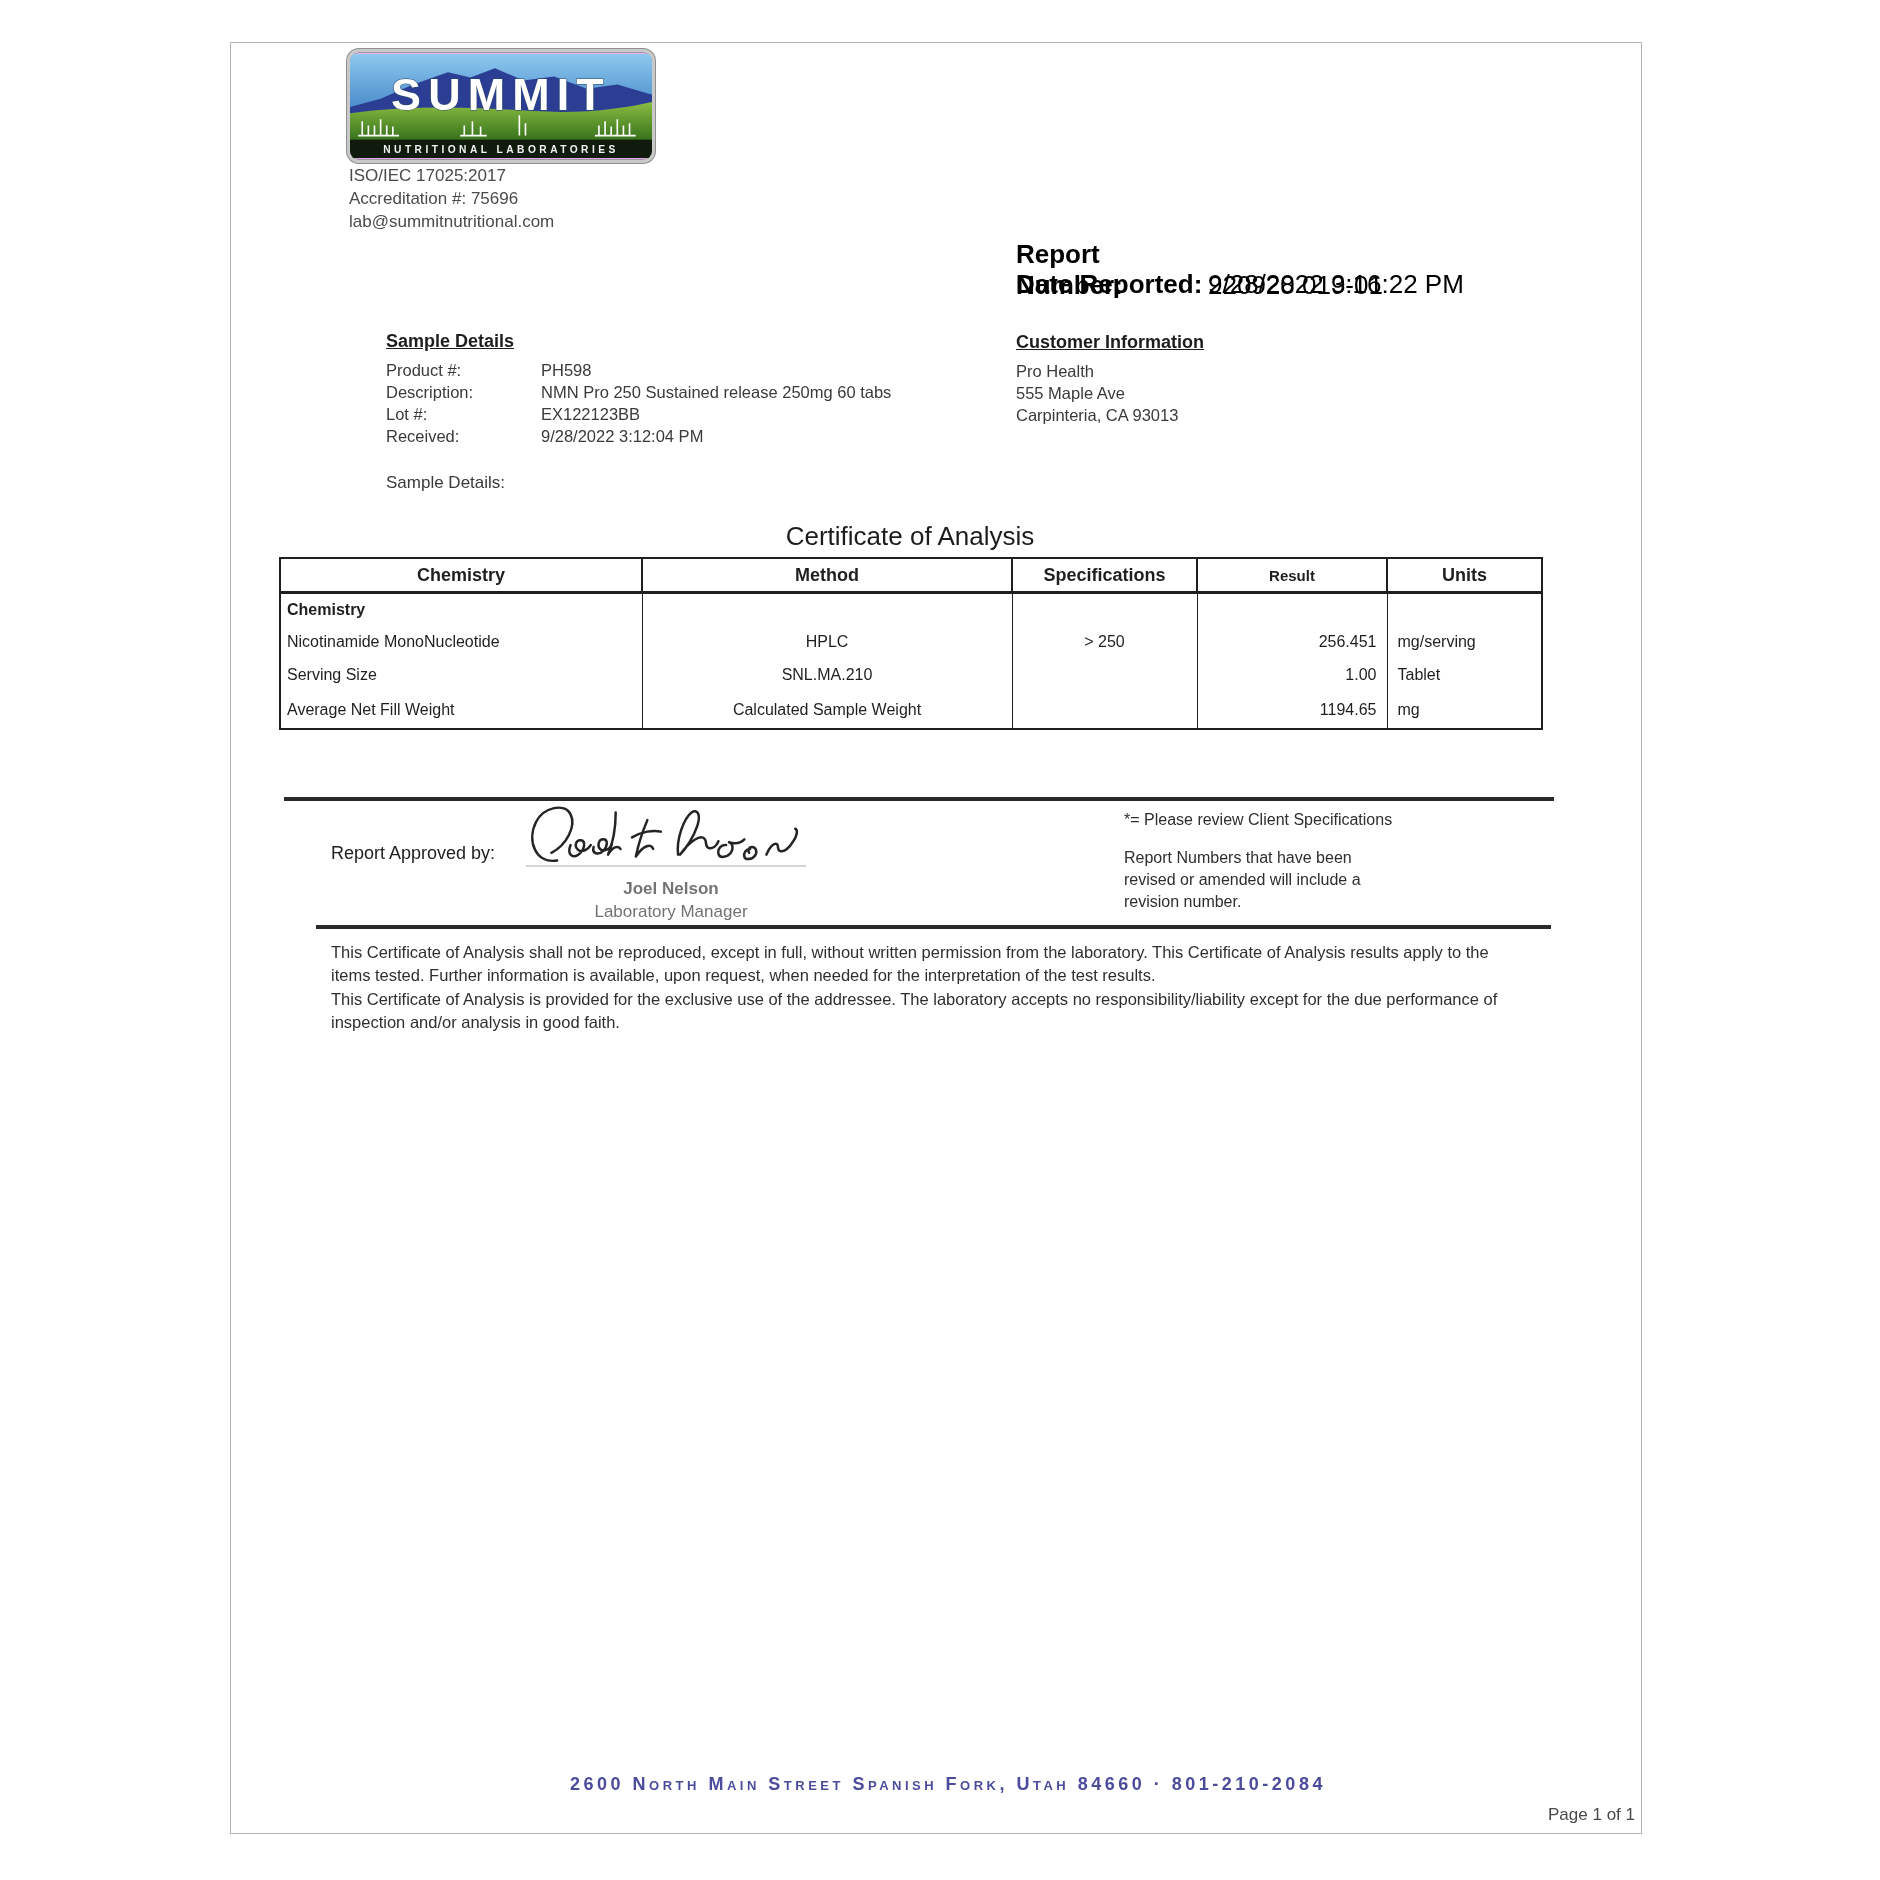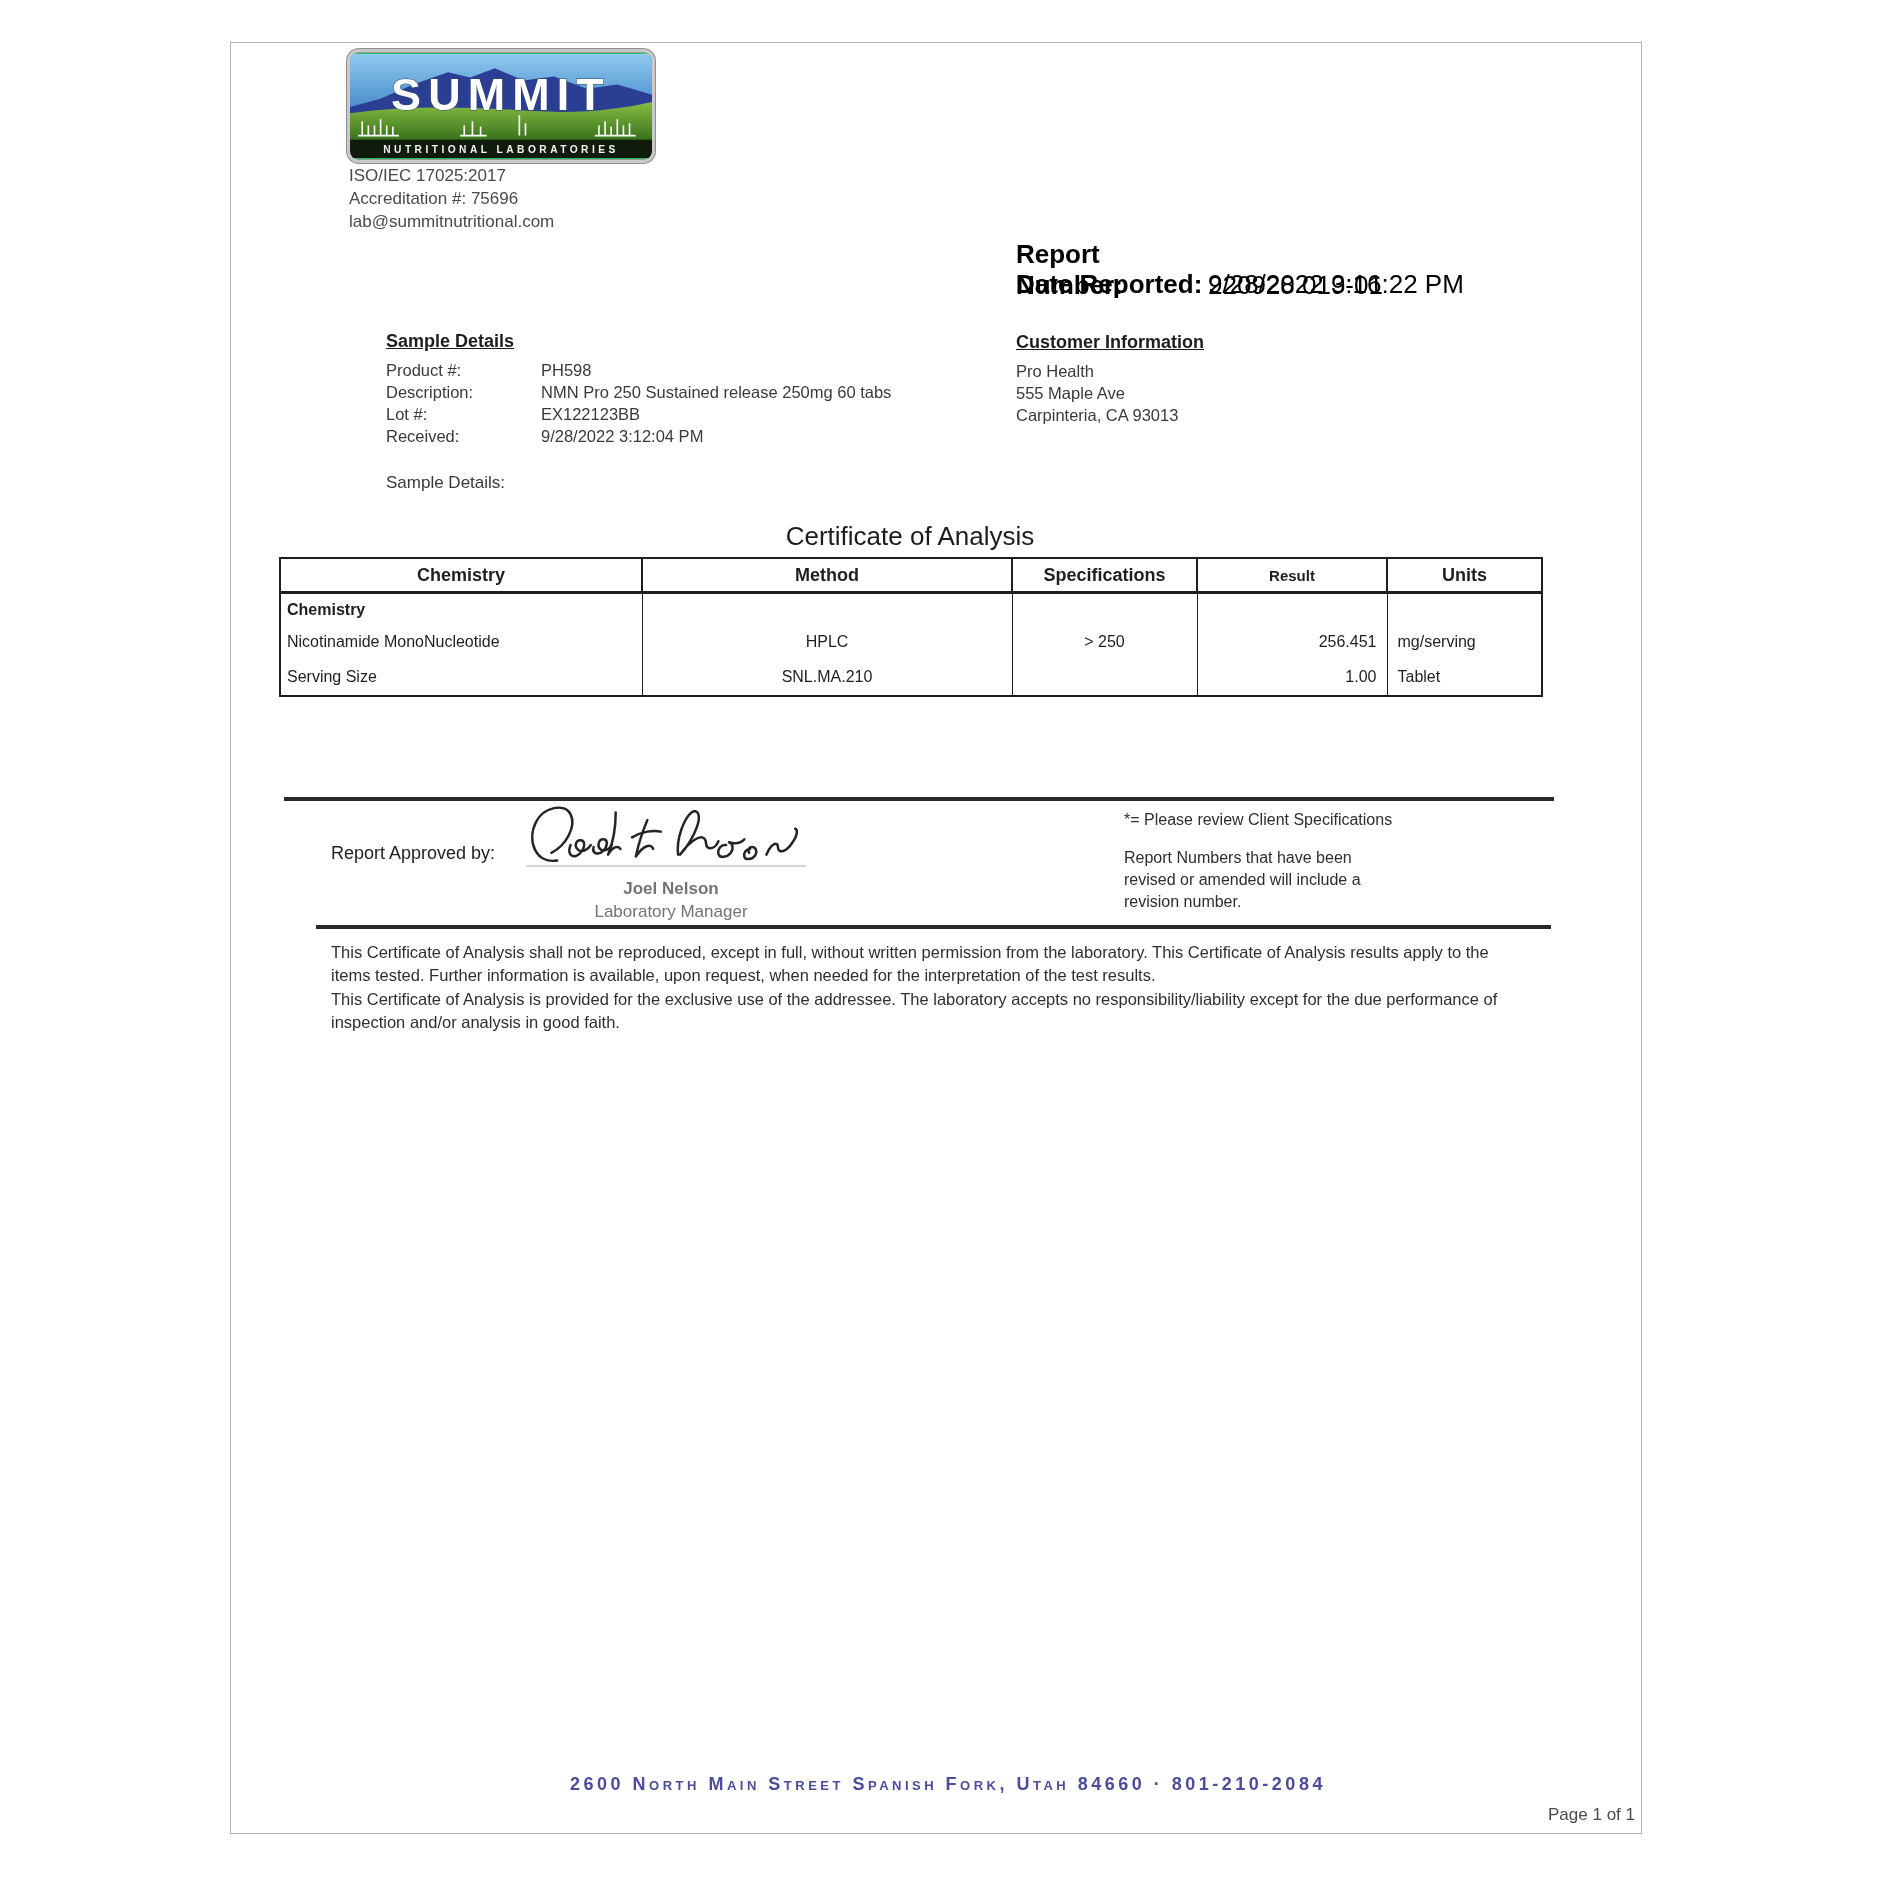--- a/index.html
+++ b/index.html
@@ -1,21 +1,21 @@
 <!DOCTYPE html>
 <html><head>
 <meta charset="utf-8">
 <style>
   html,body{margin:0;padding:0;background:#ffffff;}
   body{width:1880px;height:1880px;position:relative;font-family:"Liberation Sans",sans-serif;color:#333;}
   .page{position:absolute;left:230px;top:42px;width:1410px;height:1790px;background:#fff;border:1px solid #b5b5b5;}
 
   
   .logo{position:absolute;left:116px;top:6px;width:302px;height:108px;border-radius:12px;border:3px solid #c9c9c9;
-        box-shadow:0 0 0 1px #8f8f8f, inset 0 0 0 1px #9a9a9a;overflow:hidden;background:#22c55e;}
+        box-shadow:0 0 0 1px #8f8f8f, inset 0 0 0 1px #9a9a9a;overflow:hidden;background:#f0abfc;}
   .logo svg{display:block;width:100%;height:100%;}
   .logo-title-text{font-family:"Liberation Sans",sans-serif;font-weight:bold;letter-spacing:7px;}
   .logo-sub-text{font-family:"Liberation Sans",sans-serif;font-weight:bold;letter-spacing:3.4px;}
 
   .lab-info{position:absolute;left:118px;top:121px;font-size:17px;line-height:23px;color:#4a4a4a;}
 
   .report-meta{position:absolute;left:785px;top:196px;font-size:26px;color:#000000;}
   .rm-row{height:30px;}
   .rm-label{display:inline-block;width:192px;font-weight:600;}
   .rm-value{font-weight:400;}
@@ -168,20 +168,27 @@
         <td class="r">256.451</td>
         <td>mg/serving</td>
       </tr>
       <tr class="data-row">
         <td>Serving Size</td>
         <td class="c">SNL.MA.210</td>
         <td class="c"></td>
         <td class="r">1.00</td>
         <td>Tablet</td>
       </tr>
+      <tr class="data-row">
+        <td>Average Net Fill Weight</td>
+        <td class="c">Calculated Sample Weight</td>
+        <td class="c"></td>
+        <td class="r">1194.65</td>
+        <td>mg</td>
+      </tr>
     </tbody>
   </table>
 
   <div class="rule rule-top"></div>
 
   <div class="approval-label">Report Approved by:</div>
 
   <svg class="signature" viewBox="0 0 300 75" fill="none" stroke="#242424" stroke-width="2.6" stroke-linecap="round" stroke-linejoin="round">
     <path d="M34,64 C12,68 2,44 12,24 C20,8 42,4 48,16 C54,28 44,48 28,56"></path>
     <path d="M48,48 c-4,10 2,14 8,10 c7,-5 8,-14 3,-15 c-5,-1 -8,6 -3,10 c4,3 10,0 13,-5"></path>

